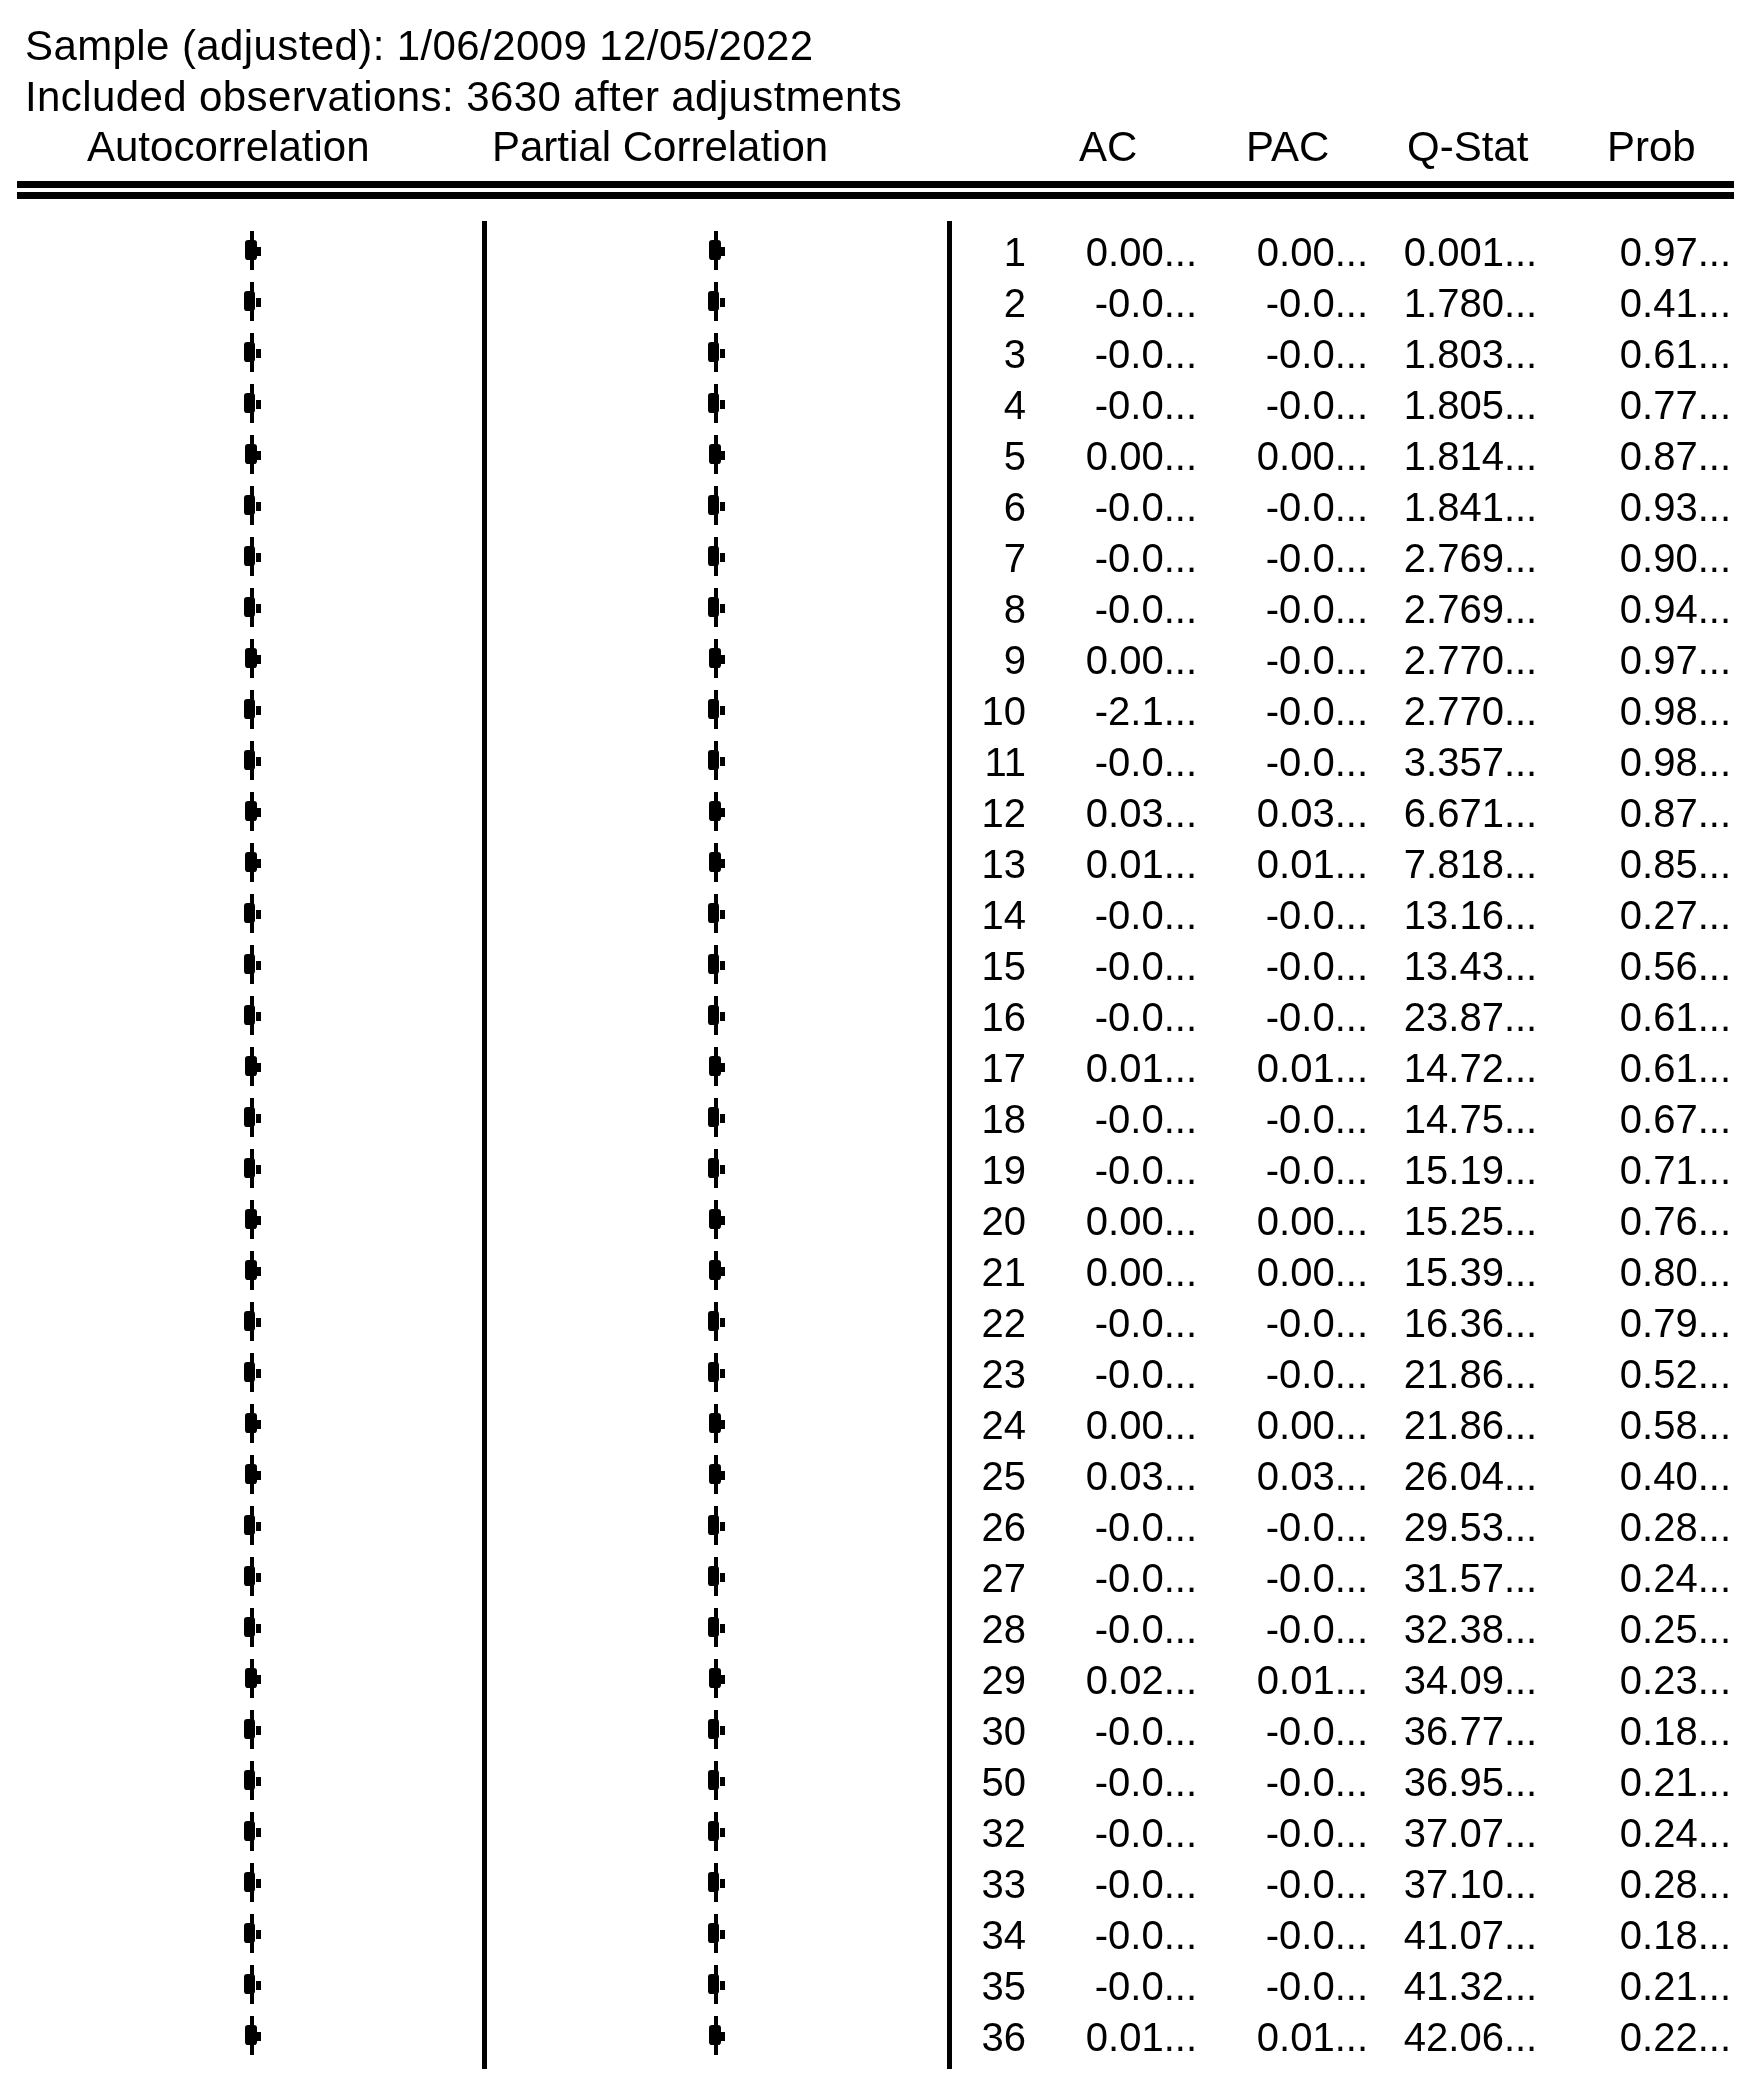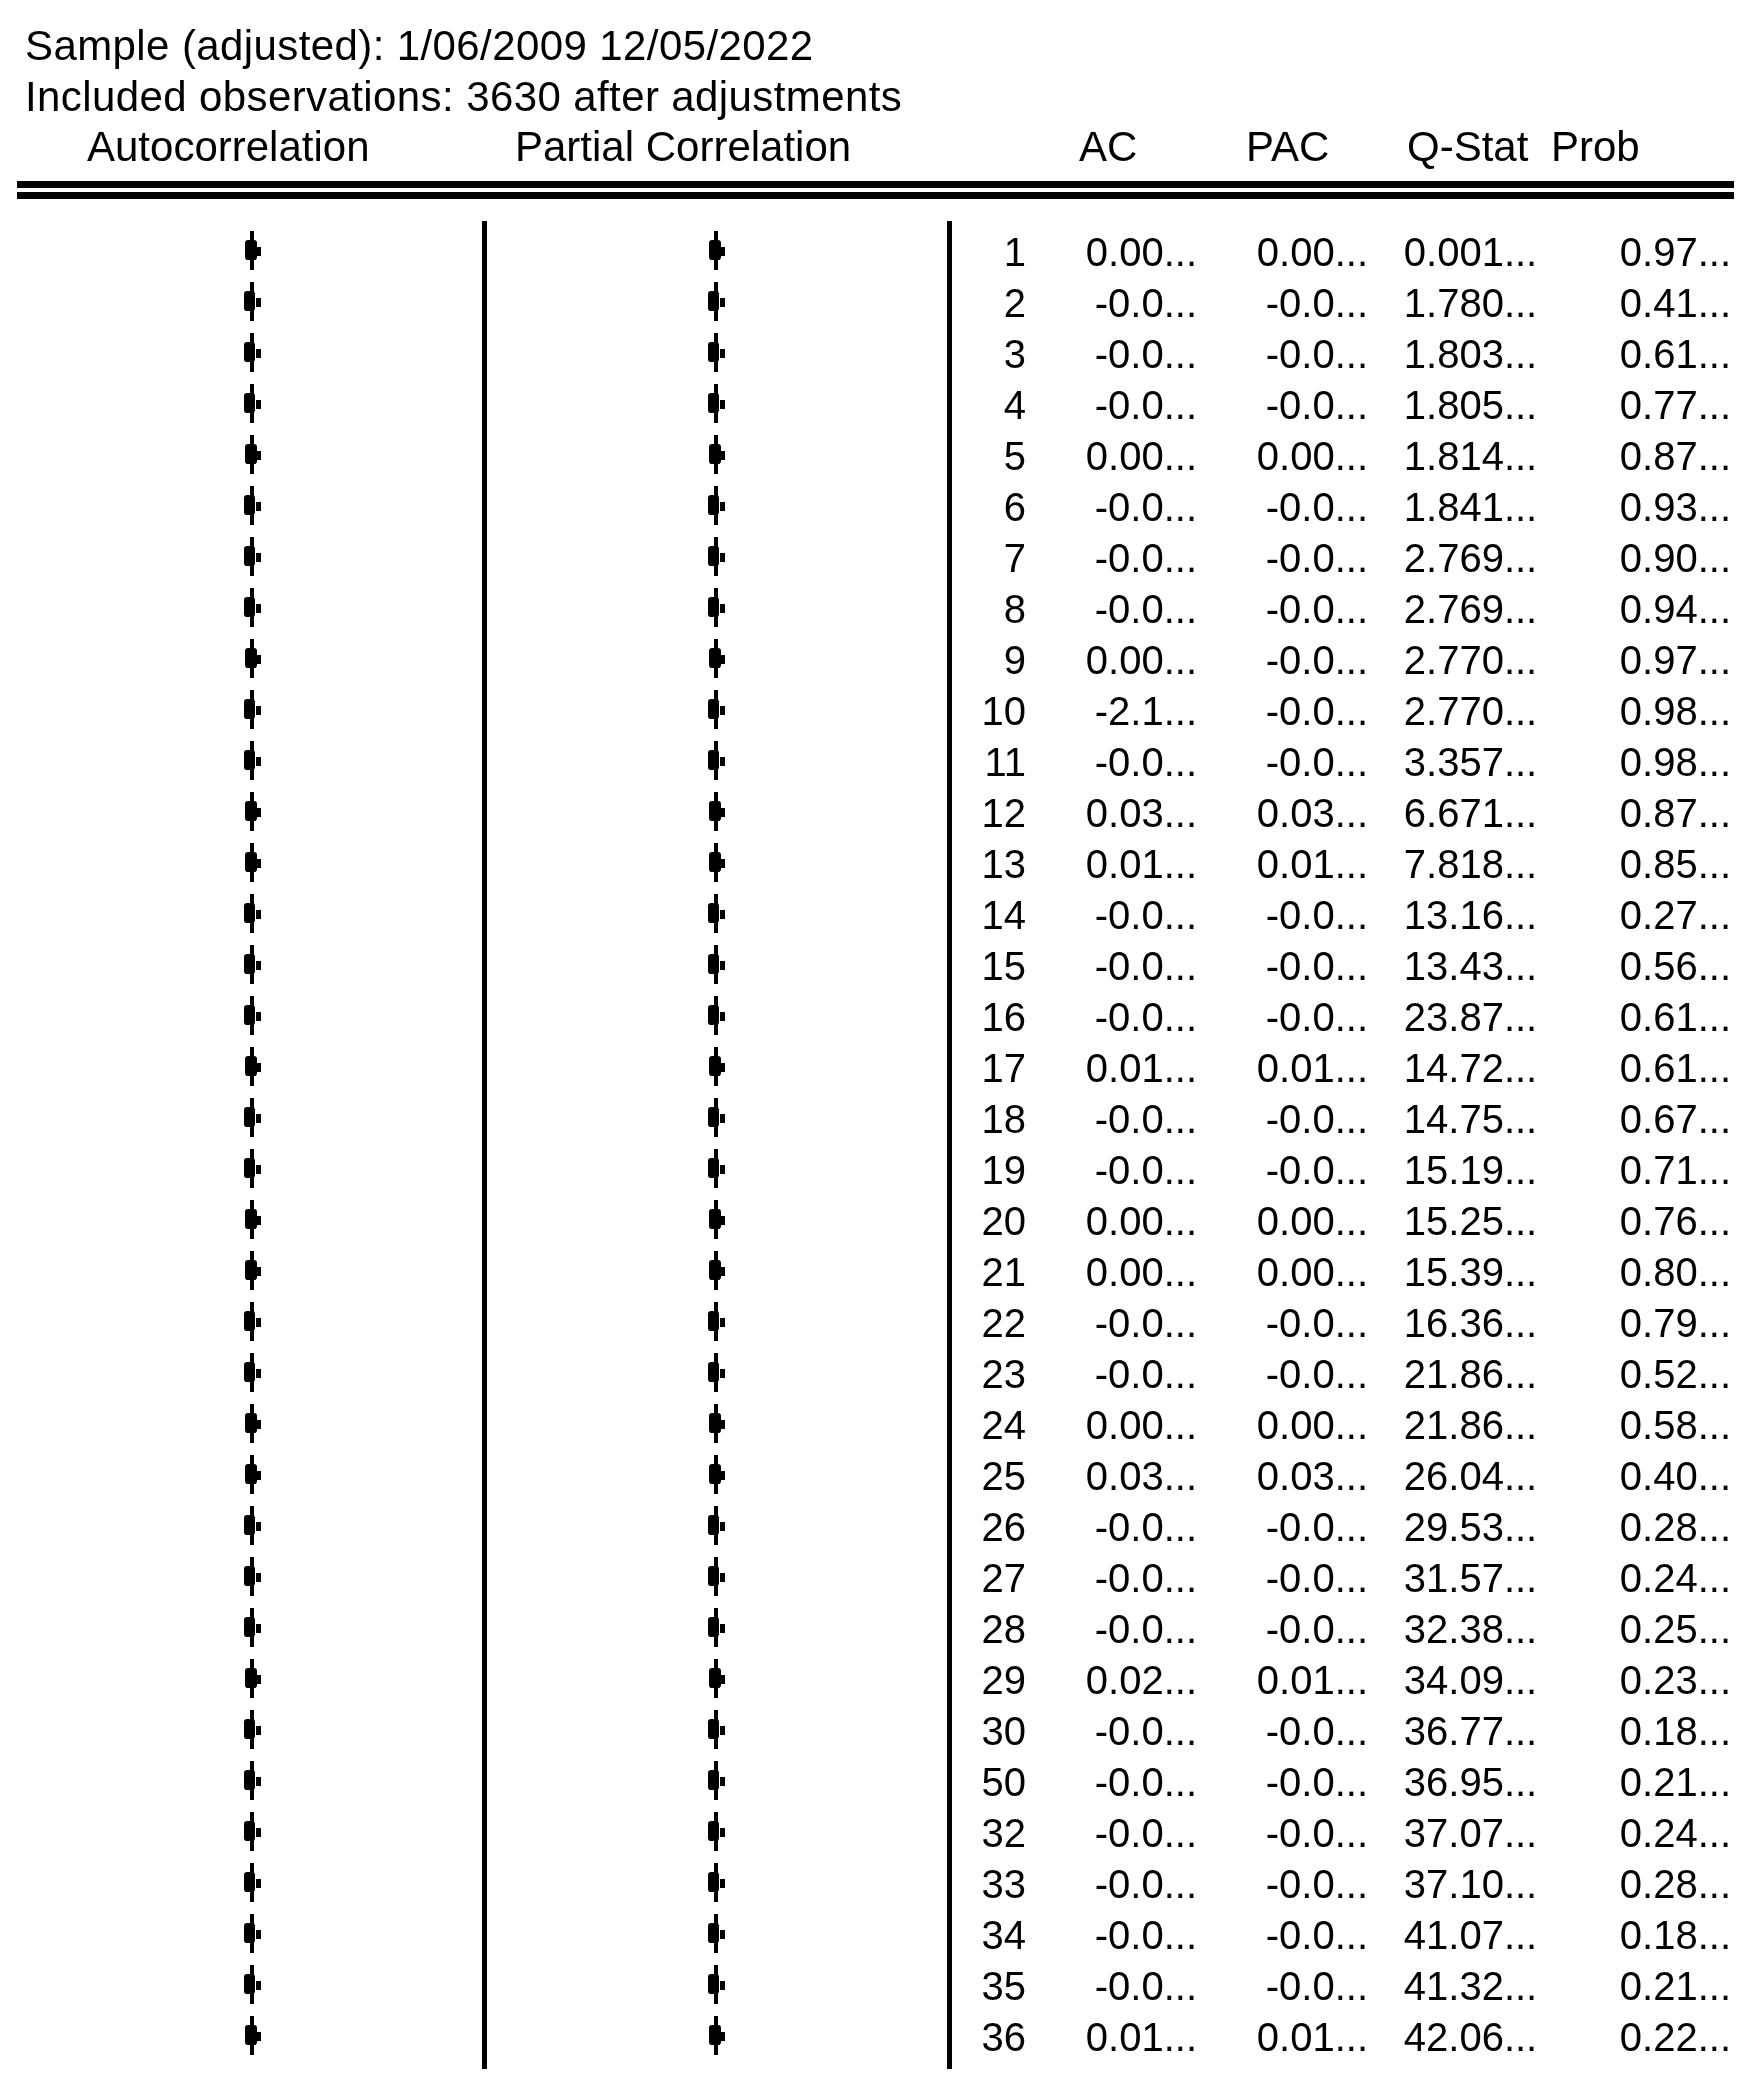--- a/index.html
+++ b/index.html
@@ -23,25 +23,25 @@
   .pr  { left:1591px; width:140px; text-align:right; }
 </style>
 </head>
 <body>
 
 <div>
   <div class="hdr" style="top:22px;">Sample (adjusted): 1/06/2009 12/05/2022</div>
   <div class="hdr" style="top:73px;">Included observations: 3630 after adjustments</div>
 
   <div class="colh" style="left:87px;">Autocorrelation</div>
-  <div class="colh" style="left:515px;">Partial Correlation</div>
+  <div class="colh" style="left:492px;">Partial Correlation</div>
   <div class="colh" style="left:1079px;">AC</div>
   <div class="colh" style="left:1246px;">PAC</div>
   <div class="colh" style="left:1407px;">Q-Stat</div>
-  <div class="colh" style="left:1551px;">Prob</div>
+  <div class="colh" style="left:1607px;">Prob</div>
 
   <div class="rule" style="top:181px;height:7px;"></div>
   <div class="rule" style="top:192px;height:7px;"></div>
 
   <div class="vline" style="left:482px;top:221px;height:1848px;"></div>
   <div class="vline" style="left:947px;top:221px;height:1848px;"></div>
 
   <div class="rows" id="rows">
       <div class="row">
         <div class="glyph" style="left:242px">

